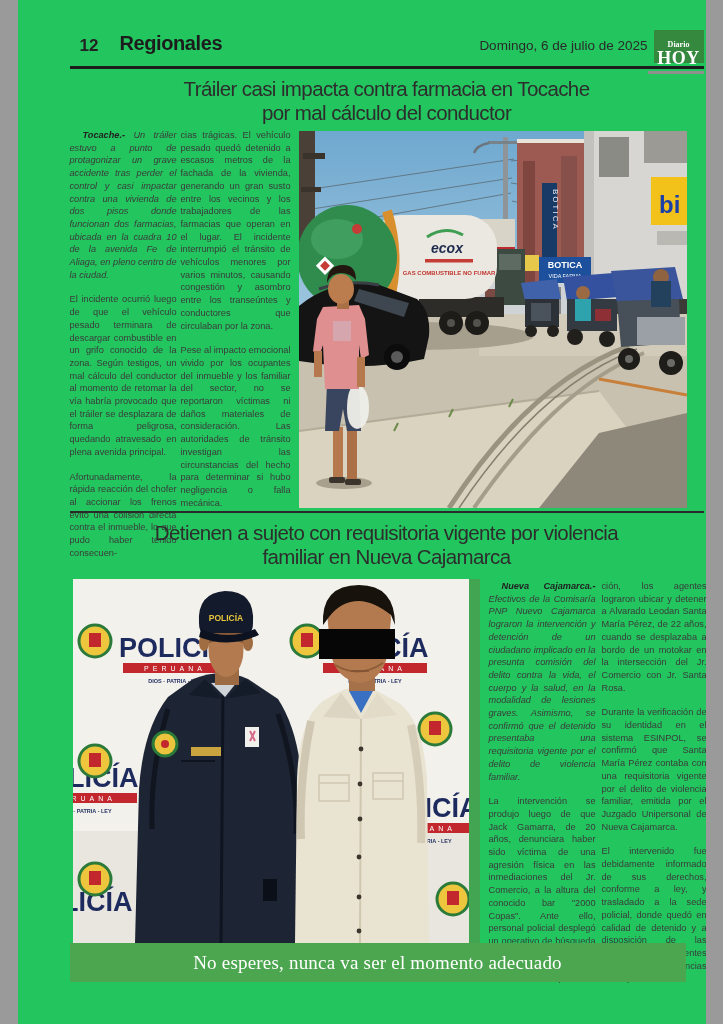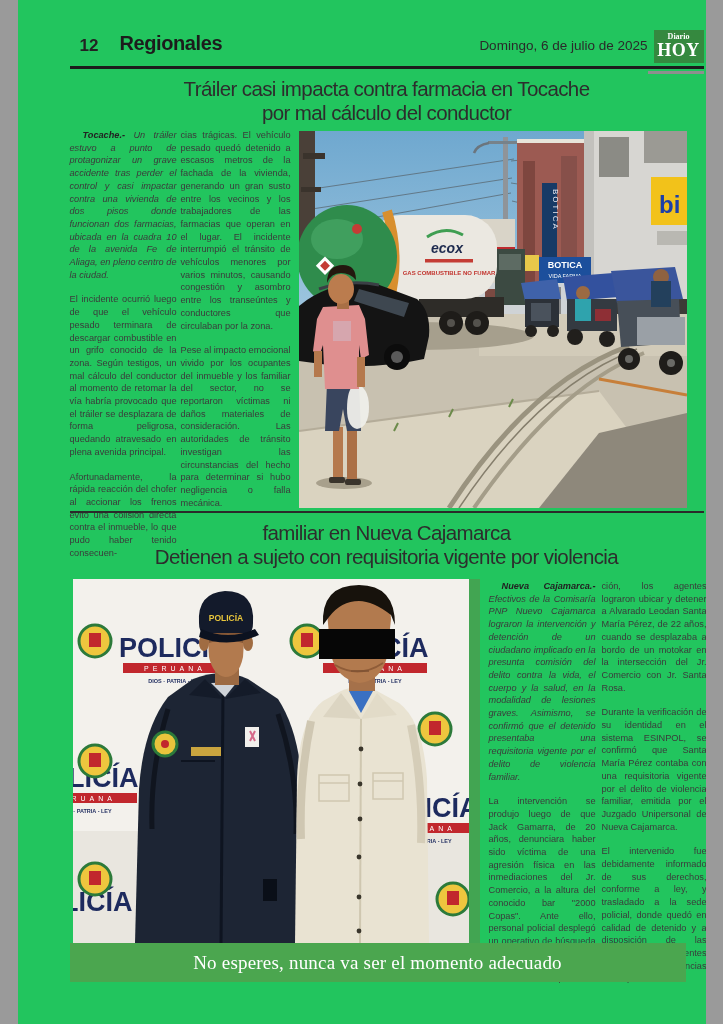--- a/index.html
+++ b/index.html
@@ -6,21 +6,21 @@
   .page{position:relative;width:688px;height:1024px;background:#22c55e;overflow:hidden;
         font-family:"Liberation Sans",sans-serif;margin:0 auto;}
   .abs{position:absolute;}
 
   
   .pagenum{left:62px;top:36px;font-size:17px;font-weight:bold;color:#222;}
   .section{left:102px;top:32px;font-size:20px;font-weight:bold;color:#1c1c1c;letter-spacing:-0.4px;}
   .date{left:420px;top:38px;width:210px;text-align:right;font-size:13.5px;color:#2a2a2a;}
   .logo{left:636px;top:30px;width:50px;height:33px;background:#35893f;color:#fff;text-align:center;
         font-family:"Liberation Serif",serif;}
-  .logo .t{font-size:8px;line-height:9px;padding-top:2px;font-weight:bold;}
+  .logo .t{font-size:8px;line-height:9px;padding-top:10px;font-weight:bold;}
   .logo .m{font-size:18px;line-height:19px;font-weight:bold;letter-spacing:0.5px;}
   .hrule{left:52px;top:66px;width:634px;height:2.5px;background:#1c1c1c;}
   .hrule2{left:630px;top:71px;width:56px;height:3px;background:#8f8f8f;}
 
   
   .title{left:52px;width:634px;text-align:center;font-weight:normal;color:#2d2d2d;
          font-size:20.5px;line-height:24px;letter-spacing:-0.6px;}
   .t1{top:77px;}
   .t2{top:521px;}
 
@@ -223,22 +223,22 @@
         <rect x="38" y="166" width="12" height="12" fill="#a96f45"></rect>
         <ellipse cx="42" cy="158" rx="13" ry="15" fill="#bb7c4e"></ellipse>
         <path d="M28,152 q0,-18 16,-18 q13,0 13,15 q-6,-7 -15,-7 q-10,0 -14,10 z" fill="#23180f"></path>
       </g>
     </svg>
   </div>
 
   <div class="abs divider"></div>
 
   <div class="abs title t2">
+    <div>Detienen a sujeto con requisitoria vigente por violencia</div>
     <div>familiar en Nueva Cajamarca</div>
-    <div>Detienen a sujeto con requisitoria vigente por violencia</div>
   </div>
 
   <div class="abs photo2">
     <svg width="407" height="364" viewBox="0 0 407 364">
       <rect width="407" height="364" fill="#f3f1ec"></rect>
       <rect y="252" width="407" height="112" fill="#e9e6df"></rect>
       <g>
         <g transform="translate(46,78)">
           <text font-size="27" font-weight="bold" fill="#1d2a5e">POLICÍA</text>
           <rect x="4" y="6" width="104" height="10" fill="#c1272d"></rect>

